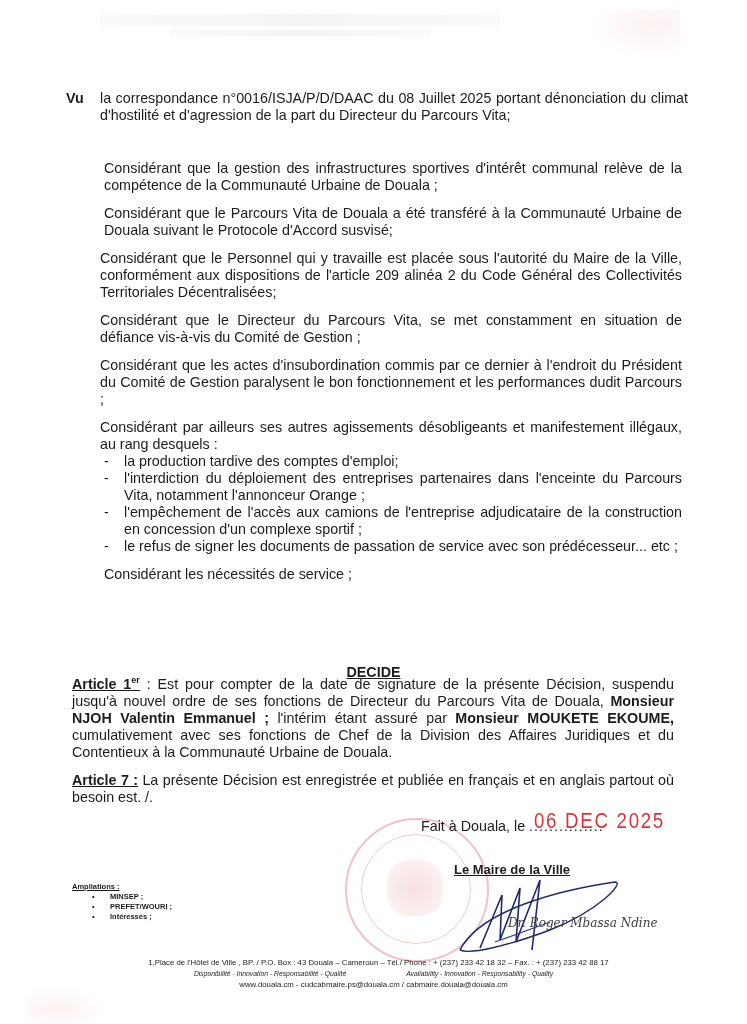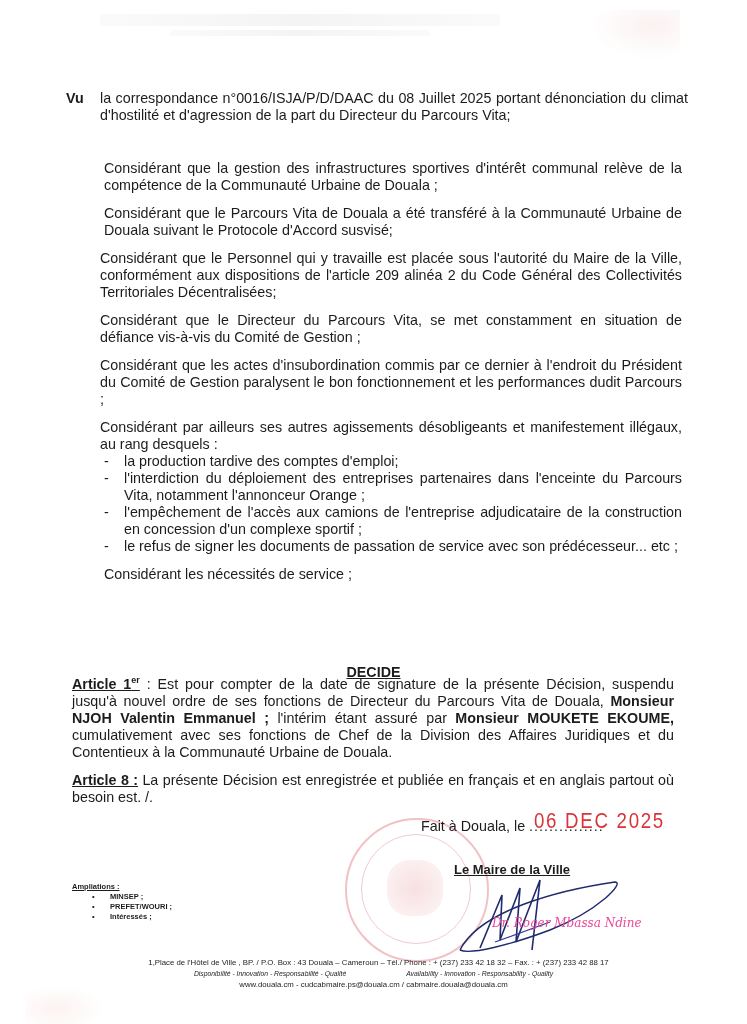--- a/index.html
+++ b/index.html
@@ -52,22 +52,22 @@
 
   .seal { position:absolute; top:818px; left:345px; width:140px; height:140px; border-radius:50%;
     border:2px solid rgba(215,80,90,0.35); }
   .seal-inner { position:absolute; top:14px; left:14px; width:108px; height:108px; border-radius:50%;
     border:1.5px solid rgba(215,80,90,0.30); }
   .seal-emblem { position:absolute; top:40px; left:40px; width:56px; height:56px; border-radius:40%;
     background:radial-gradient(circle, rgba(215,80,90,0.18), rgba(215,80,90,0.05)); }
 
   .mayor { position:absolute; top:862px; left:454px; font-weight:bold; font-size:13px; text-decoration:underline; }
   .signature { position:absolute; top:870px; left:440px; }
-  .sig-name { position:absolute; top:916px; left:492px; font-family:"DejaVu Serif", serif; font-style:italic;
-    color:#ec4899; font-size:12px; }
+  .sig-name { position:absolute; top:916px; left:508px; font-family:"DejaVu Serif", serif; font-style:italic;
+    color:#404040; font-size:12px; }
 
   .amp { position:absolute; top:882px; left:72px; font-size:7.5px; font-weight:bold; line-height:10px; }
   .amp-title { text-decoration:underline; }
   .amp ul { margin:0; padding:0; list-style:none; }
   .amp li { padding-left:18px; position:relative; }
   .amp li::before { content:"•"; position:absolute; left:20px; }
   .amp li span { margin-left:20px; }
 
   .footer { position:absolute; top:957px; left:0; width:747px; text-align:center; font-size:7.8px; line-height:11px; }
   .footer .addr { padding-left:10px; }
@@ -102,21 +102,21 @@
       <li>le refus de signer les documents de passation de service avec son prédécesseur... etc ;</li>
     </ul>
   </div>
   <p class="consid shift">Considérant les nécessités de service ;</p>
 </div>
 
 <div class="decide">DECIDE</div>
 
 <div class="articles text">
   <p class="article"><span class="art-label"><span>Article 1</span><sup>er</sup></span><span> :</span><span> Est pour compter de la date de signature de la présente Décision, suspendu jusqu'à nouvel ordre de ses fonctions de Directeur du Parcours Vita de Douala, </span><span class="bold">Monsieur NJOH Valentin Emmanuel ;</span><span> l'intérim étant assuré par </span><span class="bold">Monsieur MOUKETE EKOUME,</span><span> cumulativement avec ses fonctions de Chef de la Division des Affaires Juridiques et du Contentieux à la Communauté Urbaine de Douala.</span></p>
-  <p class="article"><span class="art-label">Article 8  :</span><span> La présente Décision est enregistrée et publiée en français et en anglais partout où besoin est. /.</span></p>
+  <p class="article"><span class="art-label">Article 7  :</span><span> La présente Décision est enregistrée et publiée en français et en anglais partout où besoin est. /.</span></p>
 </div>
 
 <div class="seal">
   <div class="seal-inner"></div>
   <div class="seal-emblem"></div>
 </div>
 
 <div class="fait">
   <span>Fait à Douala, le</span>
   <span class="dots">...............</span>

